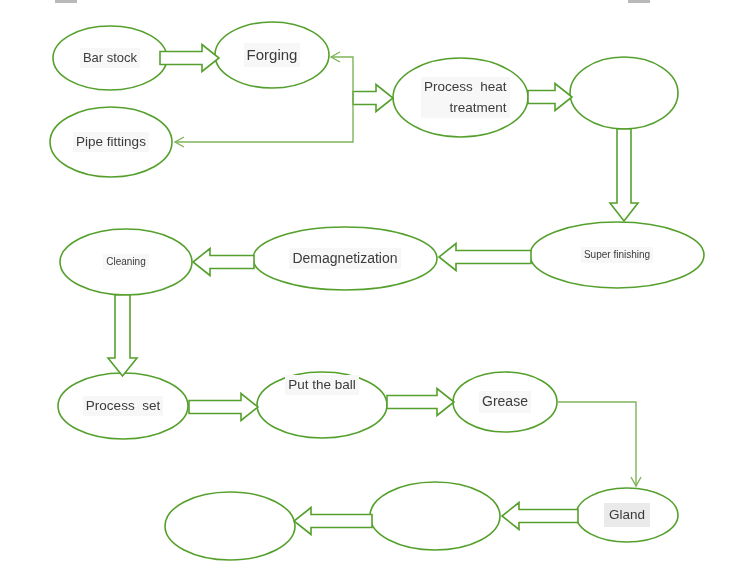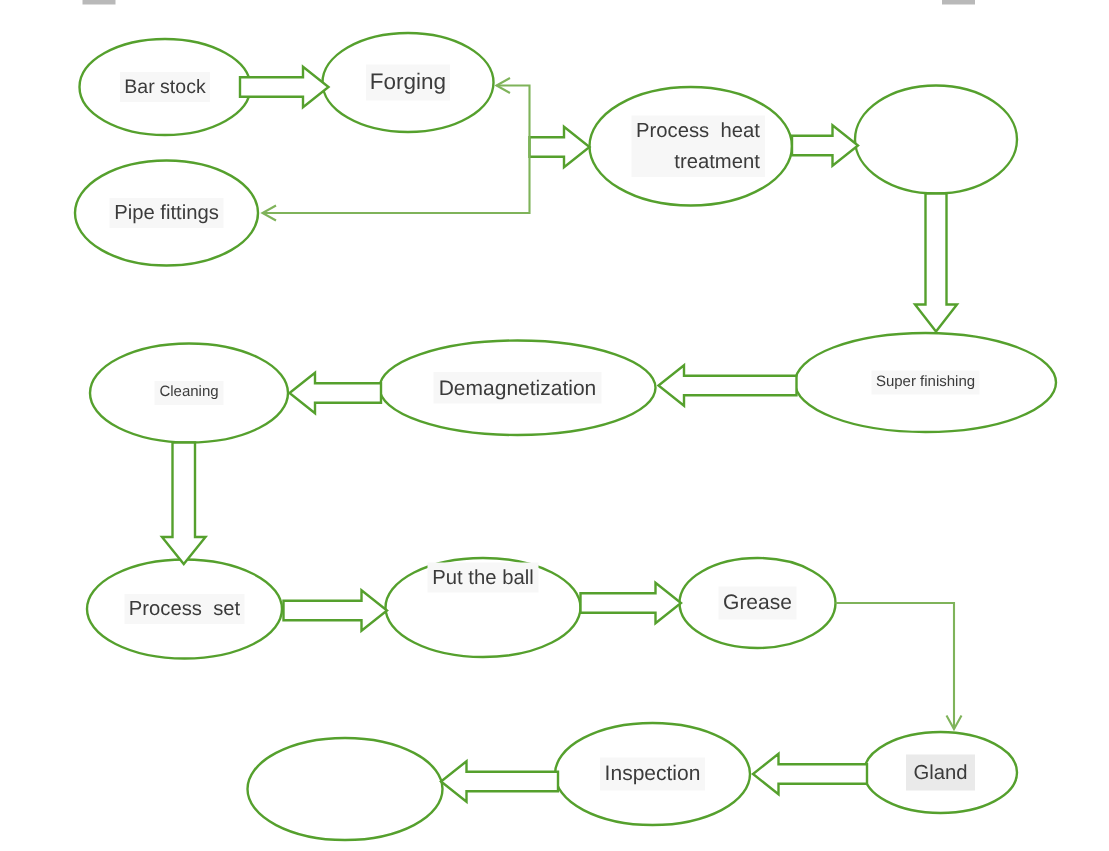--- a/index.html
+++ b/index.html
@@ -115,21 +115,18 @@
   </div>
 
   <div class="lbl" style="left:453px;top:372px;width:104px;height:60px;font-size:14px">
     <span>Grease</span>
   </div>
 
   <div class="lbl gray" style="left:576px;top:488px;width:102px;height:54px">
     <span>Gland</span>
   </div>
 
-  <div class="lbl" style="left:370px;top:482px;width:130px;height:68px;font-size:14px">
-    <span>Inspection</span>
-  </div>
 
 
   <div class="handle" style="left:55px"></div>
   <div class="handle" style="left:628px"></div>
 
 </div>
 
 </body></html>

